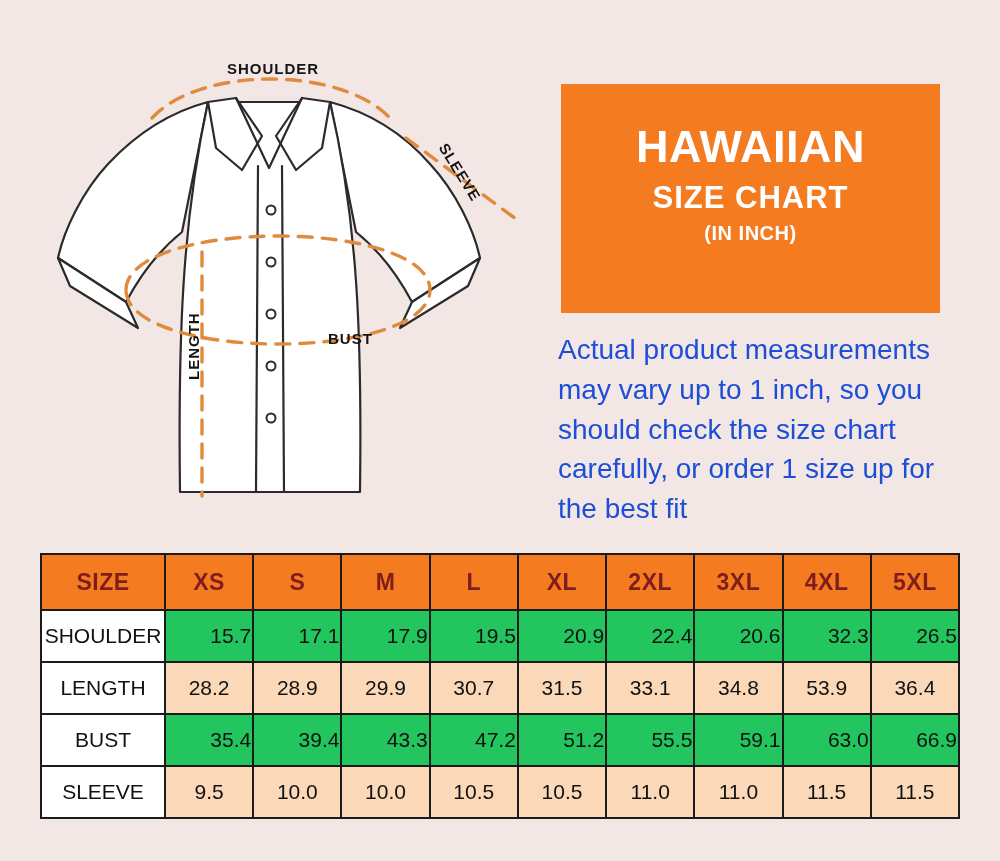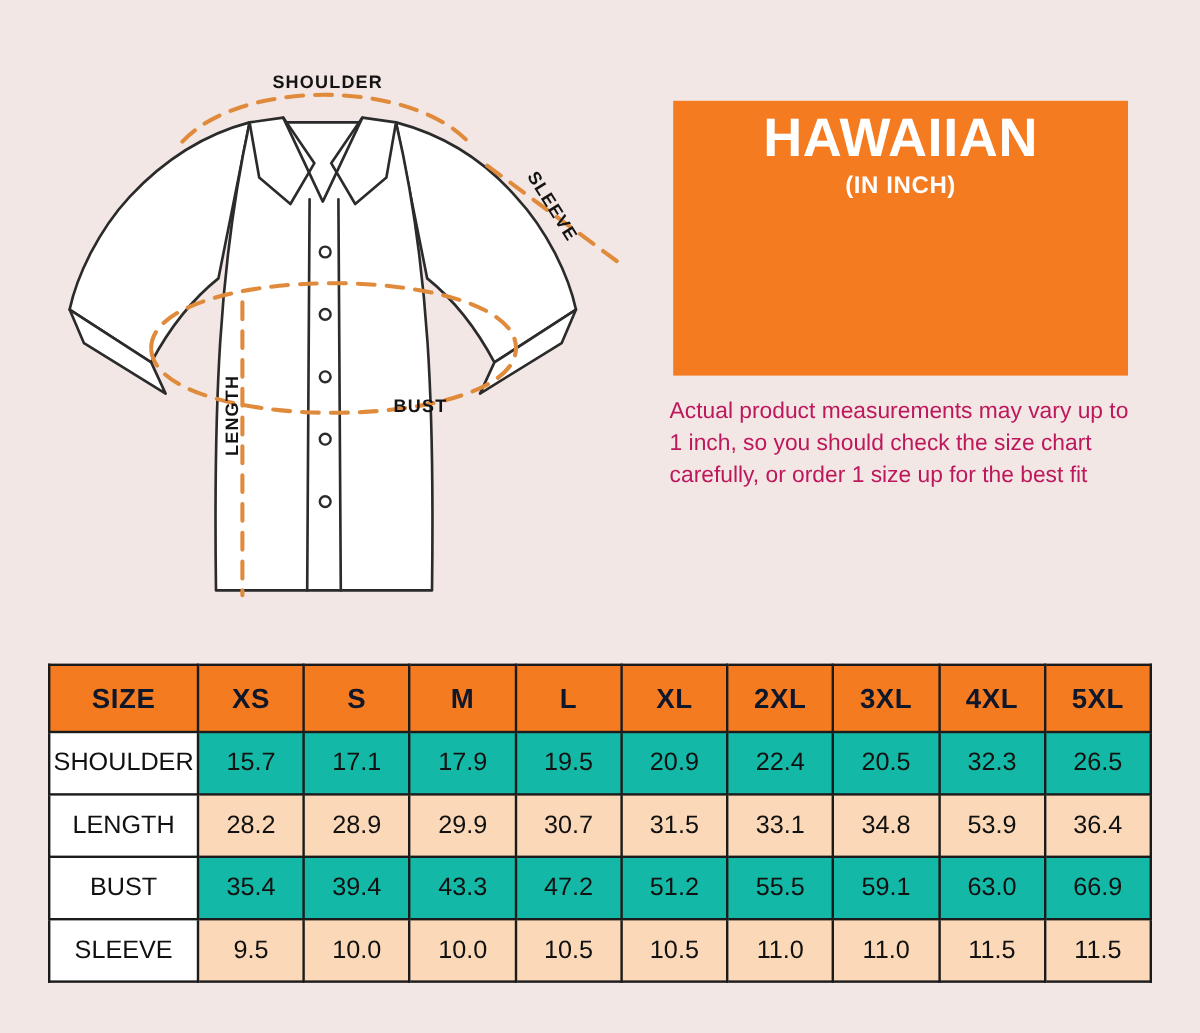--- a/index.html
+++ b/index.html
@@ -54,21 +54,21 @@
 
   
   .title-card {
     position: absolute;
     left: 561px;
     top: 84px;
     width: 379px;
     height: 229px;
     background: #f47b20;
     box-sizing: border-box;
-    padding: 8px 26px 10px 26px;
+    padding: 40px 26px 10px 26px;
     text-align: center;
     color: #ffffff;
   }
   .title-main {
     font-size: 45px;
     font-weight: bold;
     line-height: 1.02;
     letter-spacing: 0.5px;
   }
   .title-sub {
@@ -82,23 +82,23 @@
     font-weight: bold;
     letter-spacing: 0.5px;
     margin-top: 6px;
   }
 
   .note {
     position: absolute;
     left: 558px;
     top: 330px;
     width: 392px;
-    font-size: 19px;
+    font-size: 28px;
     line-height: 1.42;
-    color: #be185d;
+    color: #1d4ed8;
     font-family: "Liberation Sans", sans-serif;
   }
 
   
   .table-wrap {
     position: absolute;
     left: 40px;
     top: 553px;
     width: 920px;
   }
@@ -112,36 +112,37 @@
   table.size-chart td {
     border: 2px solid #1b1b1b;
     text-align: center;
     height: 48px;
     font-size: 21px;
     color: #111111;
     font-family: "Liberation Sans", sans-serif;
   }
   table.size-chart thead th {
     background: #f47b20;
-    color: #0f172a;
+    color: #7f1d1d;
     font-weight: bold;
     font-size: 23px;
     height: 52px;
     letter-spacing: 0.5px;
   }
   table.size-chart thead th:first-child {
     font-size: 23px;
   }
   table.size-chart tbody th {
     background: #ffffff;
     font-weight: normal;
     font-size: 21px;
   }
   table.size-chart tbody td.odd {
-    background: #14b8a6;
+    background: #22c55e;
+    text-align: right;
   }
   table.size-chart tbody td.even {
     background: #fbd9b8;
     margin-left: 20px;
   }
   col.c0 { width: 124px; }
 </style>
 </head>
 <body>
 
@@ -191,20 +192,21 @@
       </g>
     </svg>
     <div class="diagram-label" id="label-shoulder">SHOULDER</div>
     <div class="diagram-label" id="label-sleeve">SLEEVE</div>
     <div class="diagram-label" id="label-bust">BUST</div>
     <div class="diagram-label" id="label-length">LENGTH</div>
   </div>
 
   <div class="title-card">
     <div class="title-main">HAWAIIAN</div>
+    <div class="title-sub">SIZE CHART</div>
     <div class="title-unit">(IN INCH)</div>
   </div>
 
   <div class="note">Actual product measurements may vary up to 1 inch, so you should check the size chart carefully, or order 1 size up for the best fit</div>
 
   <div class="table-wrap">
     <table class="size-chart">
       <colgroup>
         <col class="c0">
       </colgroup>
@@ -224,21 +226,21 @@
       </thead>
       <tbody id="body-rows">
           <tr>
             <th>SHOULDER</th>
             <td class="odd">15.7</td>
             <td class="odd">17.1</td>
             <td class="odd">17.9</td>
             <td class="odd">19.5</td>
             <td class="odd">20.9</td>
             <td class="odd">22.4</td>
-            <td class="odd">20.5</td>
+            <td class="odd">20.6</td>
             <td class="odd">32.3</td>
             <td class="odd">26.5</td>
           </tr>
           <tr>
             <th>LENGTH</th>
             <td class="even">28.2</td>
             <td class="even">28.9</td>
             <td class="even">29.9</td>
             <td class="even">30.7</td>
             <td class="even">31.5</td>

